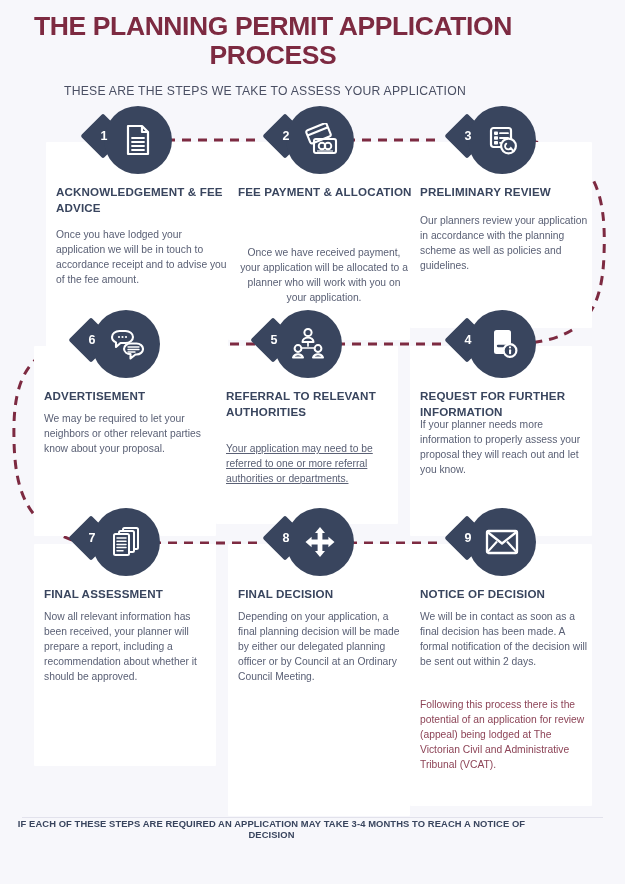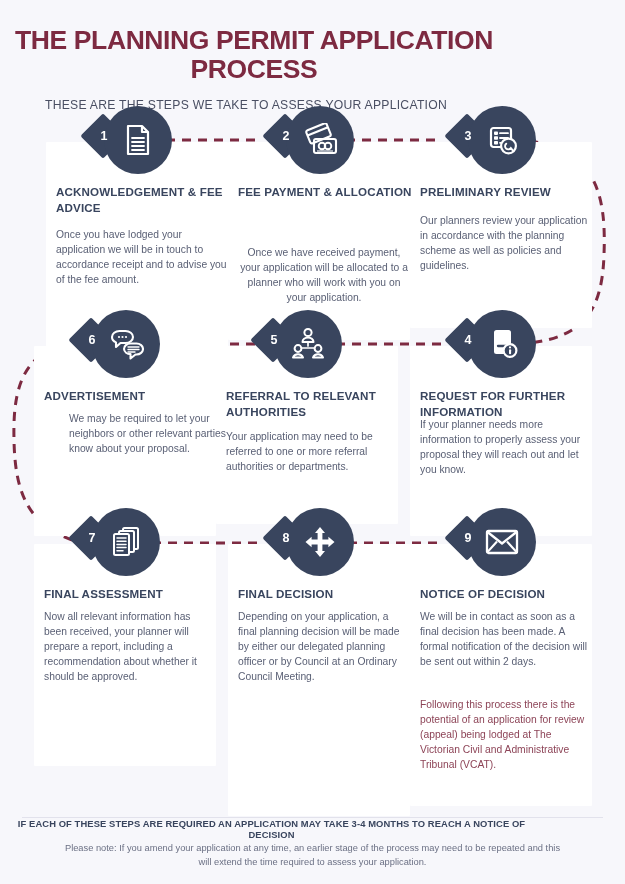--- a/index.html
+++ b/index.html
@@ -17,24 +17,25 @@
   }
 
   #infographic {
     position: absolute;
     inset: 0;
   }
 
   
   .header {
     position: absolute;
-    top: 26px;
+    top: 12px;
     left: 0;
     width: 508px;
     text-align: center;
+    padding-left: 19px;
   }
   .main-title {
     font-size: 26.5px;
     font-weight: bold;
     letter-spacing: -0.4px;
     color: #7d2a41;
     margin: 0;
     line-height: 1.1;
   }
   .subtitle {
@@ -287,42 +288,42 @@
           <path d="M16 22 a6.5 5.5 0 0 1 6.5-5.5 h6 a6.5 5.5 0 0 1 6.5 5.5 a6.5 5.5 0 0 1 -6.5 5.5 h-1 l-5 4 v-4.4 a6.5 5.5 0 0 1 -6.5-5.1 z" fill="#39455e" stroke="#ffffff" stroke-width="2.1" stroke-linejoin="round"></path>
           <g stroke="#ffffff" stroke-width="1.3" stroke-linecap="round">
             <line x1="20" y1="20" x2="31" y2="20"></line>
             <line x1="20" y1="22.5" x2="31" y2="22.5"></line>
             <line x1="20" y1="25" x2="27" y2="25"></line>
           </g>
         </svg>
       </div>
     </div>
     <div class="step-heading">ADVERTISEMENT</div>
-    <div class="step-body" style="top:102px;margin-left:25px;">We may be required to let your neighbors or other relevant parties know about your proposal.</div>
+    <div class="step-body" style="top:102px;">We may be required to let your neighbors or other relevant parties know about your proposal.</div>
   </div>
 
   <div class="step" style="left:216px; top:310px;">
     <div class="card-bg" style="height:178px;"></div>
     <div class="badge-wrap">
       <div class="num-tag"></div>
       <div class="num-tag-label">5</div>
       <div class="circle">
         <svg width="36" height="34" viewBox="0 0 36 34">
           <circle cx="18" cy="5.5" r="3.6" fill="none" stroke="#ffffff" stroke-width="2"></circle>
           <path d="M12.5 15 a5.5 4.6 0 0 1 11 0 z" fill="none" stroke="#ffffff" stroke-width="2" stroke-linejoin="round"></path>
           <path d="M18 15 v4 M11 23 v-2 h14 v2" fill="none" stroke="#ffffff" stroke-width="1.7" stroke-linecap="round"></path>
           <circle cx="8" cy="21.5" r="3.4" fill="#39455e" stroke="#ffffff" stroke-width="2"></circle>
           <path d="M3 30.5 a5.2 4.4 0 0 1 10 0 z" fill="none" stroke="#ffffff" stroke-width="2" stroke-linejoin="round"></path>
           <circle cx="28" cy="21.5" r="3.4" fill="#39455e" stroke="#ffffff" stroke-width="2"></circle>
           <path d="M23 30.5 a5.2 4.4 0 0 1 10 0 z" fill="none" stroke="#ffffff" stroke-width="2" stroke-linejoin="round"></path>
         </svg>
       </div>
     </div>
     <div class="step-heading">REFERRAL TO RELEVANT AUTHORITIES</div>
-    <div class="step-body" style="top:120px;">Your application may need to be referred to one or more referral authorities or departments.</div>
+    <div class="step-body" style="top:132px;text-decoration:underline;">Your application may need to be referred to one or more referral authorities or departments.</div>
   </div>
 
   <div class="step" style="left:410px; top:310px;">
     <div class="card-bg" style="height:190px;"></div>
     <div class="badge-wrap">
       <div class="num-tag"></div>
       <div class="num-tag-label">4</div>
       <div class="circle">
         <svg width="34" height="34" viewBox="0 0 34 34">
           <rect x="9" y="3" width="17" height="24" rx="2.5" fill="#ffffff"></rect>
@@ -389,15 +390,14 @@
         </svg>
       </div>
     </div>
     <div class="step-heading">NOTICE OF DECISION</div>
     <div class="step-body" style="top:102px;">We will be in contact as soon as a final decision has been made.  A formal notification of the decision will be sent out within 2 days.</div>
     <div class="step-body extra" style="top:166px;">Following this process there is the potential of an application for review (appeal) being lodged at The Victorian Civil and Administrative Tribunal (VCAT).</div>
   </div>
 
   <div class="footer-rule"></div>
   <div class="footer-strong">IF EACH OF THESE STEPS ARE REQUIRED AN APPLICATION MAY TAKE  3-4  MONTHS TO REACH A NOTICE OF DECISION</div>
-  <div class="footer-note">Please note: If you amend your application at any time, an earlier stage of the process may need to be repeated and this will extend the time required to assess your application.</div>
 
 </div>
 
 </body></html>

